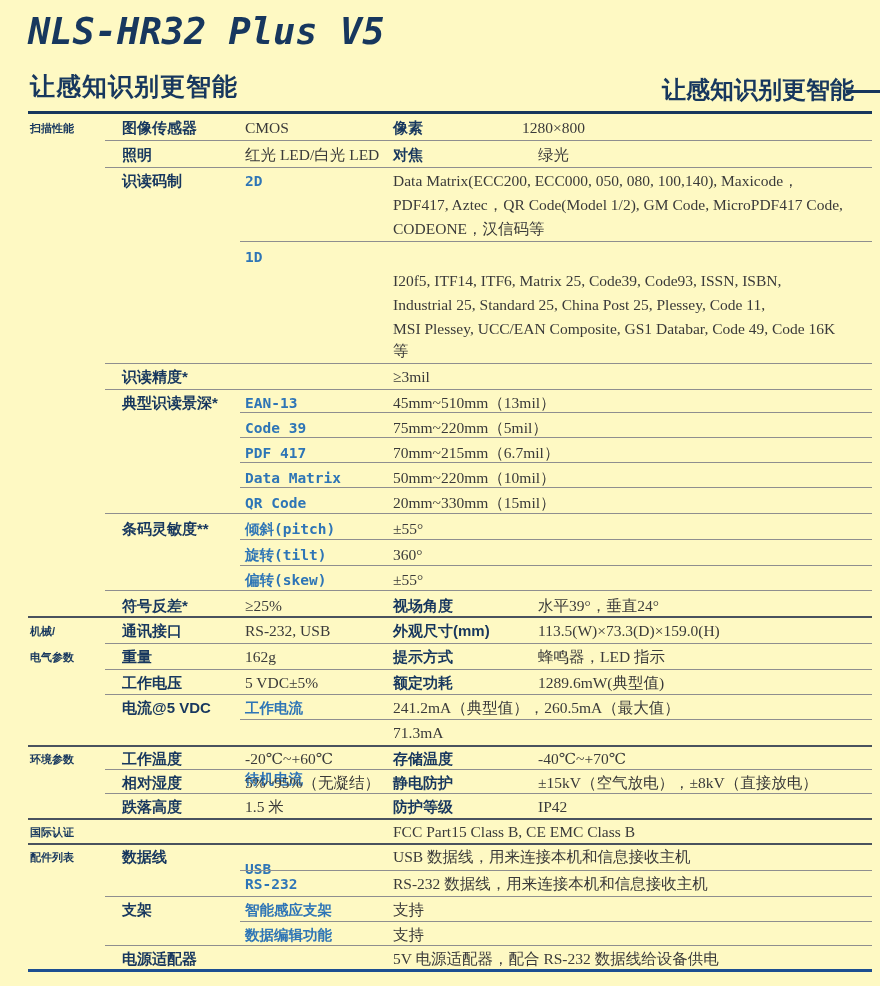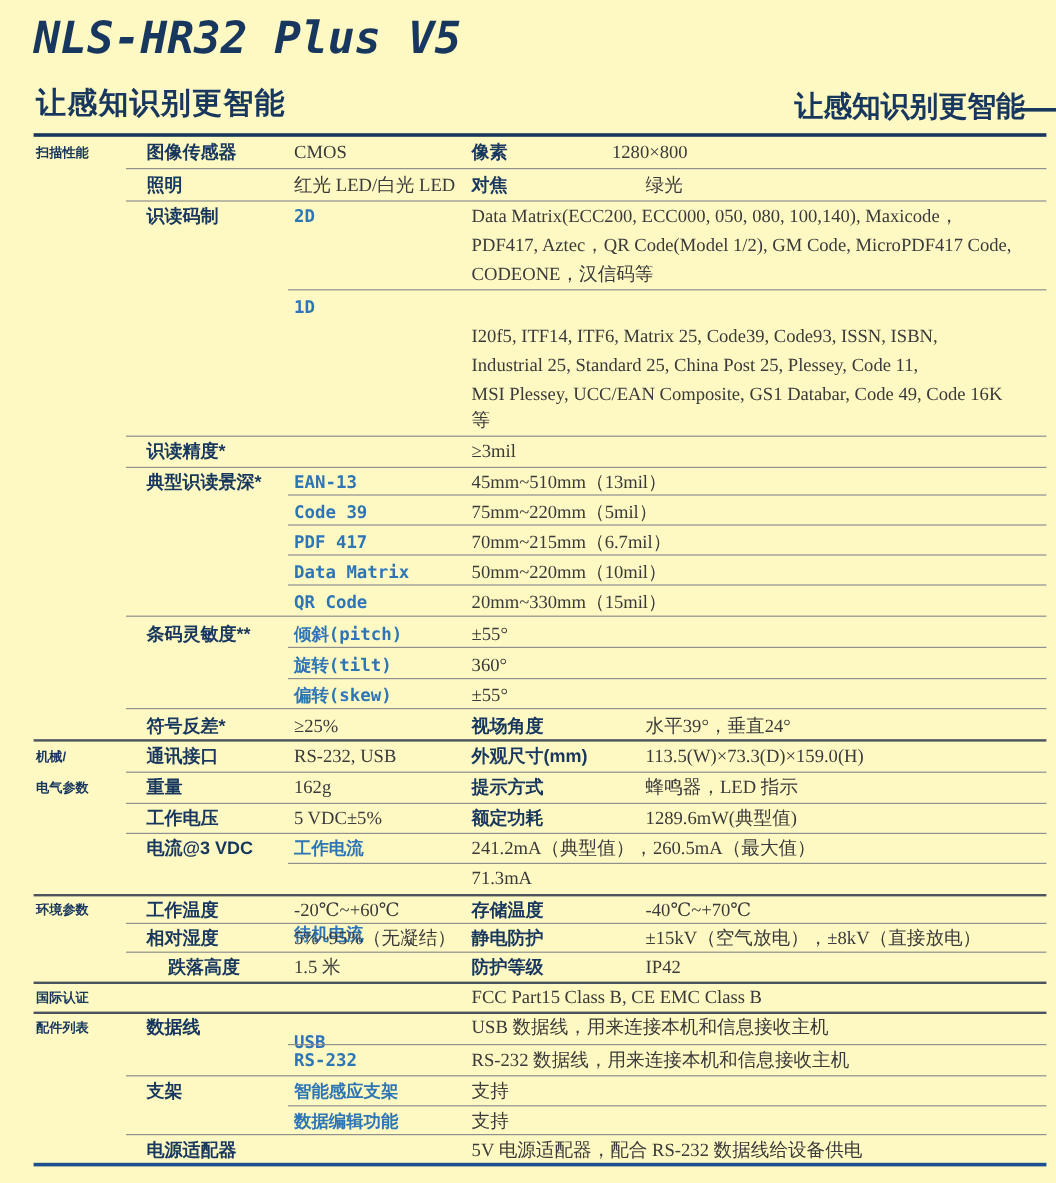--- a/index.html
+++ b/index.html
@@ -34,21 +34,21 @@
   <div class="abs subtitle" style="left:30px;top:72px;">让感知识别更智能</div>
   <div class="abs slogan" style="left:662px;top:79px;">让感知识别更智能</div>
   <div class="dash" style="left:846px;top:90px;width:34px;"></div>
   <div class="rule-top" style="left:28px;top:111px;width:844px;"></div>
 
   <div class="abs sec-label" style="left:30px;top:119px;">扫描性能</div>
 
   <div class="abs lab" style="left:122px;top:119px;">图像传感器</div>
   <div class="abs val" style="left:245px;top:119px;">CMOS</div>
   <div class="abs lab" style="left:393px;top:119px;">像素</div>
-  <div class="abs val" style="left:510px;top:119px;">1280×800</div>
+  <div class="abs val" style="left:522px;top:119px;">1280×800</div>
   <div class="rule" style="left:105px;top:140px;width:767px;"></div>
 
   <div class="abs lab" style="left:122px;top:146px;">照明</div>
   <div class="abs val" style="left:245px;top:146px;">红光 LED/白光 LED</div>
   <div class="abs lab" style="left:393px;top:146px;">对焦</div>
   <div class="abs val" style="left:538px;top:146px;">绿光</div>
   <div class="rule" style="left:105px;top:167px;width:767px;"></div>
 
   <div class="abs lab" style="left:122px;top:172px;">识读码制</div>
   <div class="abs blab" style="left:245px;top:172px;">2D</div>
@@ -116,21 +116,21 @@
   <div class="abs lab" style="left:393px;top:648px;">提示方式</div>
   <div class="abs val" style="left:538px;top:648px;">蜂鸣器，LED 指示</div>
   <div class="rule" style="left:105px;top:669px;width:767px;"></div>
 
   <div class="abs lab" style="left:122px;top:674px;">工作电压</div>
   <div class="abs val" style="left:245px;top:674px;">5 VDC±5%</div>
   <div class="abs lab" style="left:393px;top:674px;">额定功耗</div>
   <div class="abs val" style="left:538px;top:674px;text-align:right;">1289.6mW(典型值)</div>
   <div class="rule" style="left:105px;top:694px;width:767px;"></div>
 
-  <div class="abs lab" style="left:122px;top:699px;">电流@3 VDC</div>
+  <div class="abs lab" style="left:122px;top:699px;">电流@5 VDC</div>
   <div class="abs blab" style="left:245px;top:699px;">工作电流</div>
   <div class="abs val" style="left:393px;top:699px;">241.2mA（典型值），260.5mA（最大值）</div>
   <div class="rule" style="left:240px;top:719px;width:632px;"></div>
 
   <div class="abs blab" style="left:245px;top:724px;margin-top:46px;">待机电流</div>
   <div class="abs val" style="left:393px;top:724px;">71.3mA</div>
   <div class="rule-sec" style="left:28px;top:745px;width:844px;"></div>
 
   <div class="abs sec-label" style="left:30px;top:750px;">环境参数</div>
   <div class="abs lab" style="left:122px;top:750px;">工作温度</div>
@@ -138,21 +138,21 @@
   <div class="abs lab" style="left:393px;top:750px;">存储温度</div>
   <div class="abs val" style="left:538px;top:750px;">-40℃~+70℃</div>
   <div class="rule" style="left:105px;top:769px;width:767px;"></div>
 
   <div class="abs lab" style="left:122px;top:774px;">相对湿度</div>
   <div class="abs val" style="left:245px;top:774px;">5%~95%（无凝结）</div>
   <div class="abs lab" style="left:393px;top:774px;">静电防护</div>
   <div class="abs val" style="left:538px;top:774px;">±15kV（空气放电），±8kV（直接放电）</div>
   <div class="rule" style="left:105px;top:793px;width:767px;"></div>
 
-  <div class="abs lab" style="left:140px;top:798px;">跌落高度</div>
+  <div class="abs lab" style="left:122px;top:798px;">跌落高度</div>
   <div class="abs val" style="left:245px;top:798px;">1.5 米</div>
   <div class="abs lab" style="left:393px;top:798px;">防护等级</div>
   <div class="abs val" style="left:538px;top:798px;">IP42</div>
   <div class="rule-sec" style="left:28px;top:818px;width:844px;"></div>
 
   <div class="abs sec-label" style="left:30px;top:823px;">国际认证</div>
   <div class="abs val" style="left:393px;top:823px;">FCC Part15 Class B, CE EMC Class B</div>
   <div class="rule-sec" style="left:28px;top:843px;width:844px;"></div>
 
   <div class="abs sec-label" style="left:30px;top:848px;">配件列表</div>

